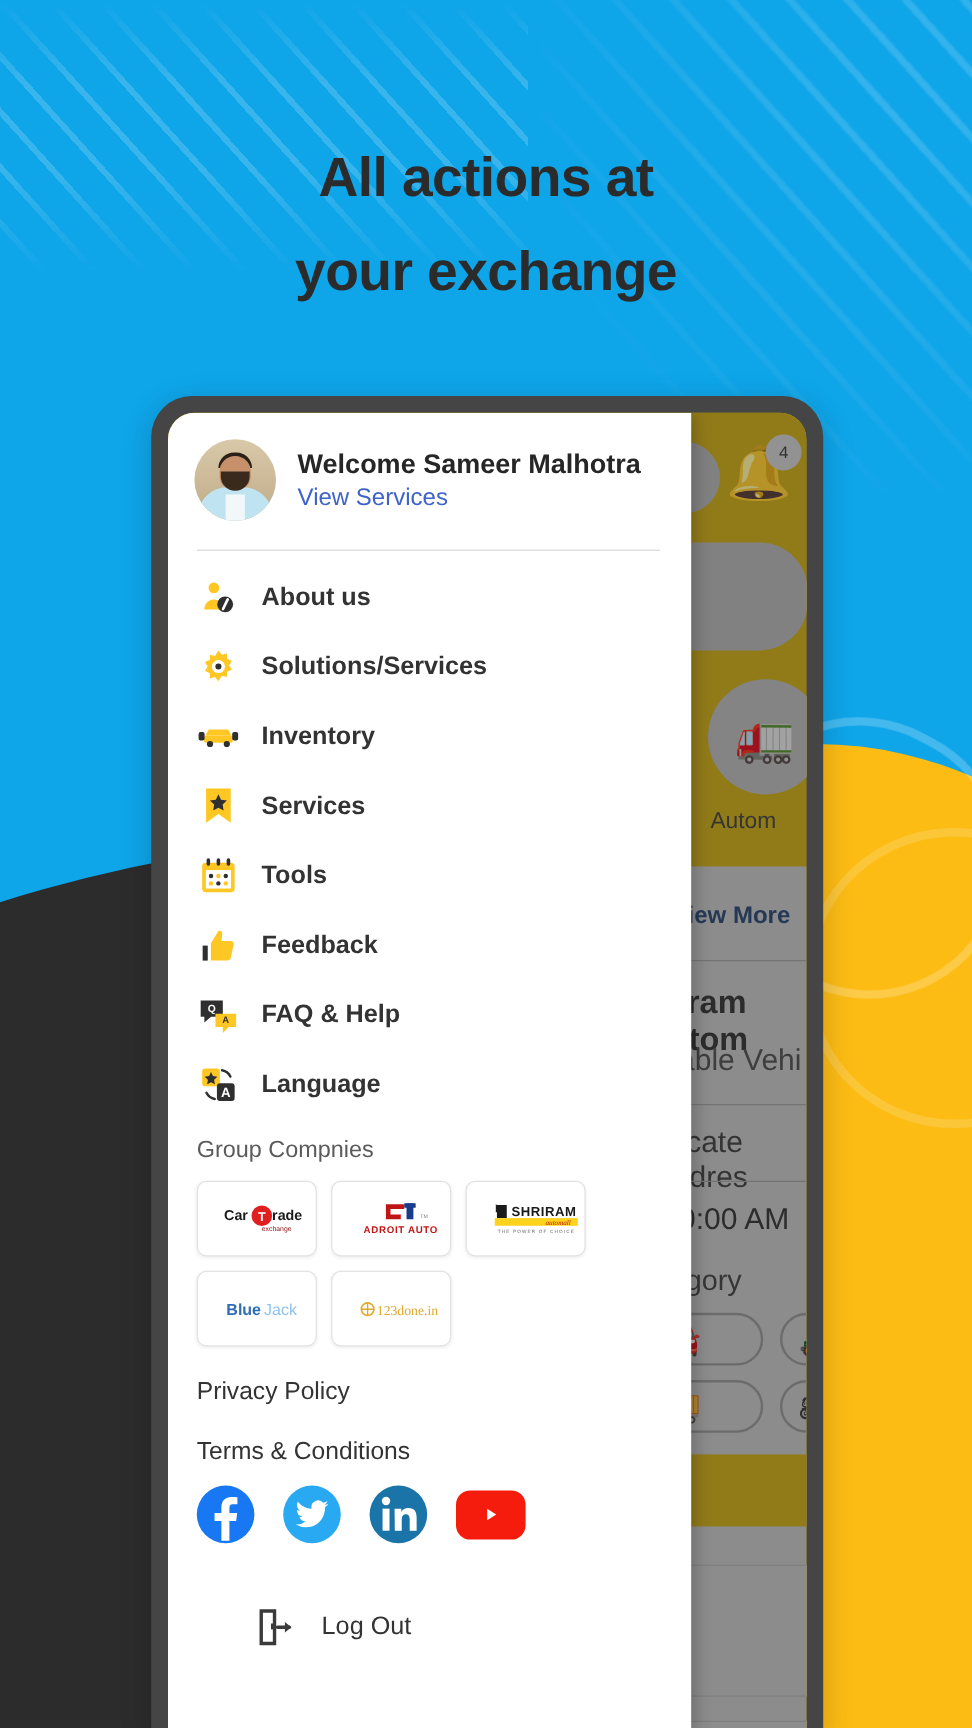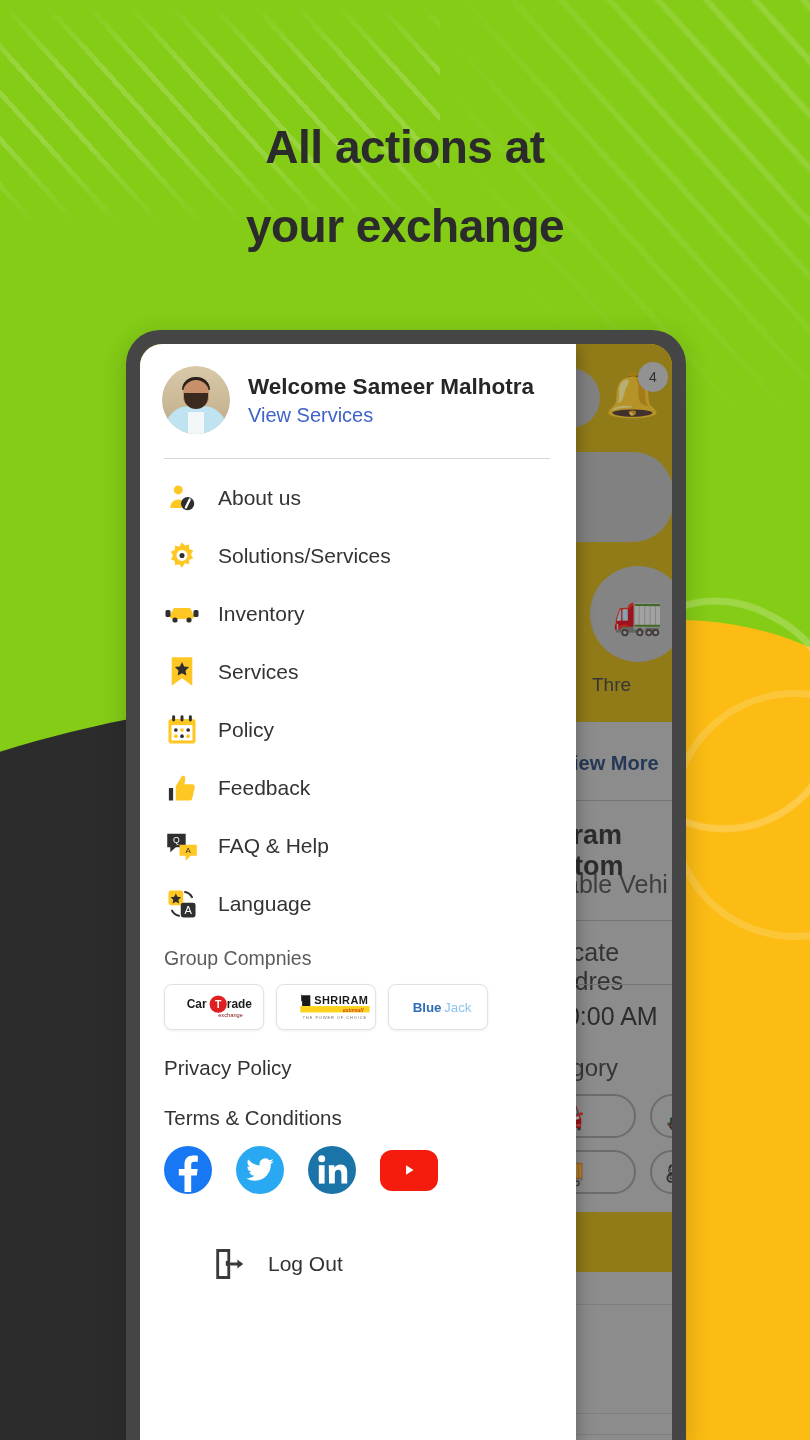--- a/index.html
+++ b/index.html
@@ -6,21 +6,21 @@
   html, body {
     width: 810px; height: 1440px;
     overflow: hidden;
     font-family: "Liberation Sans", sans-serif;
   }
 
   
   .stage {
     position: relative;
     width: 810px; height: 1440px;
-    background: #84cc16;
+    background: #0ea5e9;
     overflow: hidden;
   }
   .stripes-tl {
     position: absolute; left: -40px; top: 0px;
     width: 480px; height: 230px;
     background: repeating-linear-gradient(
       48deg,
       rgba(255,255,255,0.00) 0px,
       rgba(255,255,255,0.00) 26px,
       rgba(255,255,255,0.18) 26px,
@@ -230,21 +230,21 @@
     white-space: nowrap;
   }
   .viewprofile {
     font-size: 20px; color: #3F63C8; margin-top: 4px;
   }
   .divider {
     height: 1px; background: #D6D6D6;
     margin: 24px 26px 0 24px;
   }
 
-  .menu { padding-top: 10px; }
+  .menu { padding-top: 10px; font-weight: bold; }
   .menu-item {
     display: flex; align-items: center;
     height: 58px;
     padding-left: 24px;
     gap: 18px;
   }
   .mi-icon {
     width: 36px; height: 36px;
     flex: 0 0 auto;
     display: flex; align-items: center; justify-content: center;
@@ -255,21 +255,21 @@
     font-size: 19.5px; color: #5B5B5B;
     padding-left: 24px; padding-top: 14px;
   }
   .logo-grid {
     display: flex; flex-wrap: wrap;
     gap: 12px;
     padding: 14px 0 0 24px;
     width: 400px;
   }
   .logo-card {
-    width: 100px; height: 46px;
+    width: 100px; height: 63px;
     border: 1px solid #E2E2E2; border-radius: 8px;
     background: #fff;
     display: flex; align-items: center; justify-content: flex-end;
     box-shadow: 0 1px 3px rgba(0,0,0,0.07);
     overflow: hidden;
     padding-left: 16px;
   }
 
   .policy-link {
     font-size: 20.5px; color: #333;
@@ -322,21 +322,21 @@
         <div class="app-topbar">
           <div class="pill-grey p1"></div>
           <div class="pill-grey p2"></div>
           <div class="bell">🔔</div>
           <div class="bell-badge">4</div>
         </div>
 
         <div class="circ c1">🚚</div>
         <div class="circ c2">🚛</div>
         <div class="circ-lbl l1">rt</div>
-        <div class="circ-lbl l2">Thre</div>
+        <div class="circ-lbl l2">Autom</div>
 
         <div class="app-body">
           <div class="view-more">View More</div>
 
           <div class="hr-line" style="top:78px;"></div>
 
           <div class="row-txt" style="left:398px; top:98px; font-size:27px; font-weight:700;">hriram Autom</div>
           <div class="row-txt" style="left:400px; top:148px; font-size:25px; color:#4a4a4a;">ailable Vehi</div>
 
           <div class="hr-line" style="top:198px;"></div>
@@ -439,21 +439,21 @@
                 <rect x="11.8" y="1" width="2.4" height="5" rx="1.2" fill="#2F2F2F"></rect>
                 <rect x="18.6" y="1" width="2.4" height="5" rx="1.2" fill="#2F2F2F"></rect>
                 <circle cx="8" cy="13" r="1.5" fill="#2F2F2F"></circle>
                 <circle cx="13" cy="13" r="1.5" fill="#FFC723"></circle>
                 <circle cx="18" cy="13" r="1.5" fill="#2F2F2F"></circle>
                 <circle cx="8" cy="18" r="1.5" fill="#FFC723"></circle>
                 <circle cx="13" cy="18" r="1.5" fill="#2F2F2F"></circle>
                 <circle cx="18" cy="18" r="1.5" fill="#FFC723"></circle>
               </svg>
             </span>
-            <span class="mi-label">Policy</span>
+            <span class="mi-label">Tools</span>
           </div>
 
           <div class="menu-item">
             <span class="mi-icon">
               <svg width="30" height="30" viewBox="0 0 24 24">
                 <rect x="1.5" y="12" width="3.4" height="10" fill="#2F2F2F"></rect>
                 <path d="M7 22V10.5l5-8.2c1.7-.6 2.8.4 2.6 2L14 9h6.3c1.3 0 2.2 1.1 1.9 2.3l-2 9c-.2 1-1 1.7-2 1.7z" fill="#FFC723"></path>
               </svg>
             </span>
             <span class="mi-label">Feedback</span>
@@ -494,39 +494,55 @@
           <div class="logo-card">
             <svg width="86" height="34" viewBox="0 0 86 34">
               <text x="6" y="18" font-size="12.5" font-weight="bold" fill="#1A1A1A" font-family="Liberation Sans, sans-serif">Car</text>
               <circle cx="39" cy="14" r="9" fill="#E02020"></circle>
               <text x="39" y="18.5" font-size="11" font-weight="bold" fill="#fff" text-anchor="middle" font-family="Liberation Sans, sans-serif">T</text>
               <text x="48" y="18" font-size="12.5" font-weight="bold" fill="#1A1A1A" font-family="Liberation Sans, sans-serif">rade</text>
               <text x="52" y="27" font-size="6" fill="#8A1111" text-anchor="middle" font-family="Liberation Sans, sans-serif">exchange</text>
             </svg>
           </div>
 
+          <div class="logo-card">
+            <svg width="86" height="34" viewBox="0 0 86 34">
+              <path d="M30 4h16v4H34v5h9v4H30z" fill="#C01515"></path>
+              <path d="M48 3h6v14h-6z" fill="#1A3A8A"></path>
+              <path d="M46 3h10v4H46z" fill="#1A3A8A"></path>
+              <text x="43" y="29" font-size="8.5" font-weight="bold" fill="#C01515" text-anchor="middle" letter-spacing="0.6" font-family="Liberation Sans, sans-serif">ADROIT AUTO</text>
+              <text x="60" y="16" font-size="4.5" fill="#777" font-family="Liberation Sans, sans-serif">TM</text>
+            </svg>
+          </div>
 
           <div class="logo-card">
             <svg width="90" height="34" viewBox="0 0 90 34">
               <path d="M10 4 L19 4 L19 16 L10 16 Z" fill="#1A1A1A"></path>
               <path d="M9 3 L13 8 L9 11 Z" fill="#1A1A1A"></path>
               <text x="53" y="14" font-size="12" font-weight="bold" fill="#1A1A1A" text-anchor="middle" letter-spacing="0.5" font-family="Liberation Sans, sans-serif">SHRIRAM</text>
               <rect x="8" y="16" width="76" height="7" fill="#FFD21E"></rect>
               <text x="66" y="22" font-size="6.5" font-style="italic" fill="#C01515" text-anchor="middle" font-family="Liberation Serif, serif">automall</text>
               <text x="46" y="30" font-size="4.2" fill="#666" text-anchor="middle" letter-spacing="1.1" font-family="Liberation Sans, sans-serif">THE POWER OF CHOICE</text>
             </svg>
           </div>
 
           <div class="logo-card">
             <svg width="86" height="30" viewBox="0 0 86 30">
               <text x="8" y="20" font-size="14" font-weight="bold" fill="#2E6DB4" font-family="Liberation Sans, sans-serif">Blue</text>
               <text x="41" y="20" font-size="14" fill="#8FC3EC" font-family="Liberation Sans, sans-serif">Jack</text>
             </svg>
           </div>
 
+          <div class="logo-card">
+            <svg width="86" height="30" viewBox="0 0 86 30">
+              <circle cx="14" cy="15" r="5.5" fill="none" stroke="#E0A92B" stroke-width="1.4"></circle>
+              <path d="M14 9.5v11M8.5 15h11" stroke="#E0A92B" stroke-width="1.2"></path>
+              <text x="22" y="20" font-size="12" fill="#E0A92B" font-family="Liberation Serif, serif">123done.in</text>
+            </svg>
+          </div>
 
         </div>
 
         <div class="policy-link">Privacy Policy</div>
         <div class="policy-link">Terms &amp; Conditions</div>
 
 
         <div class="social-row">
           <div class="soc fb">
             <svg width="48" height="48" viewBox="0 0 24 24">

